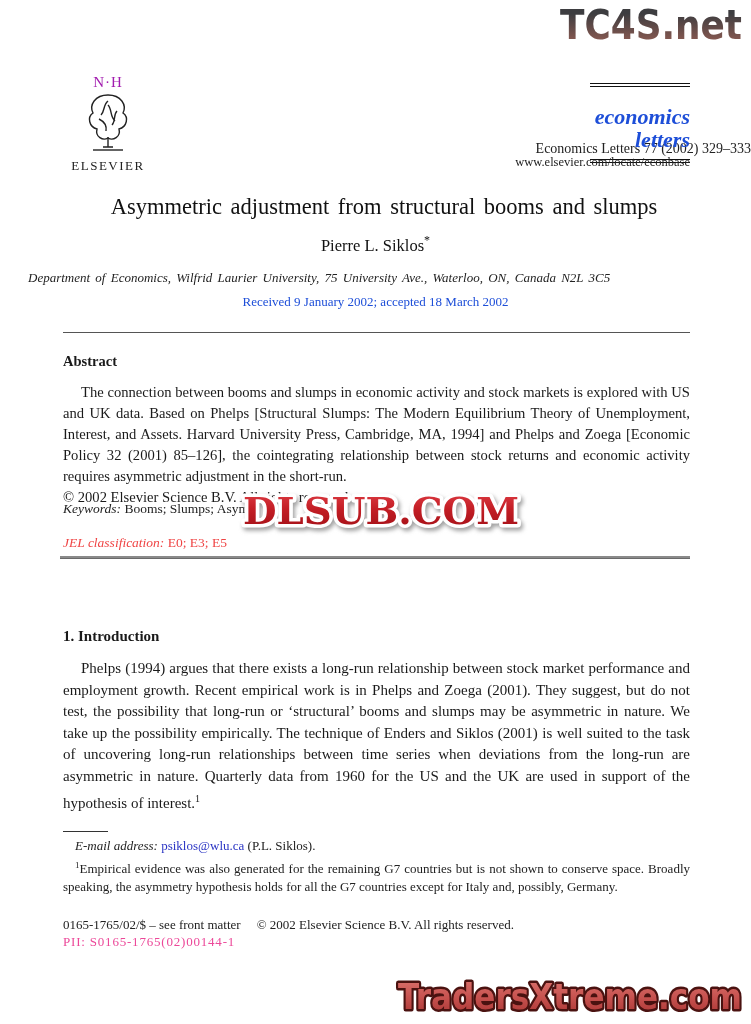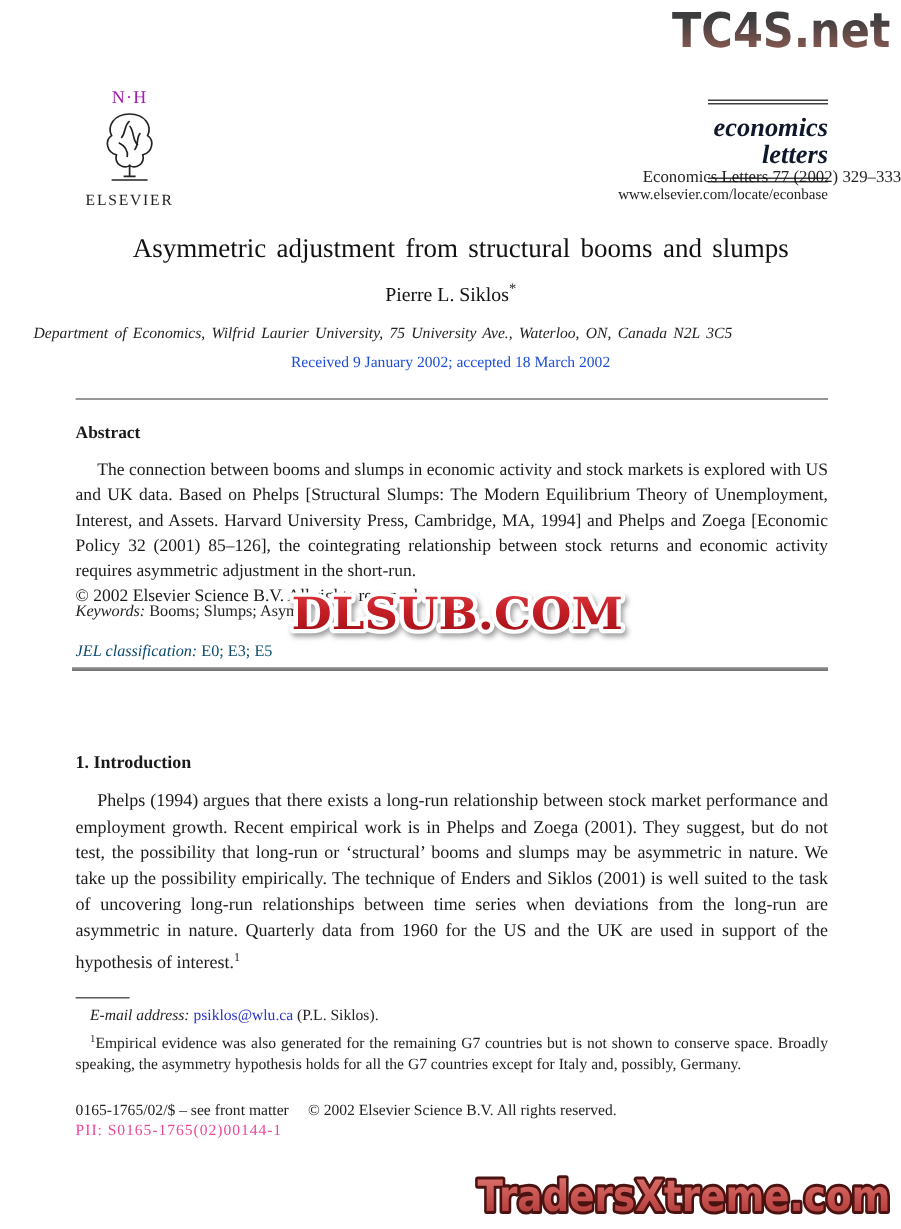--- a/index.html
+++ b/index.html
@@ -8,37 +8,37 @@
     font-family:"Liberation Serif","DejaVu Serif",serif;color:#1a1a1a;
   }
   .abs{position:absolute;}
   
   .citation{left:0;right:0;top:141px;text-align:right;font-size:14px;color:#222;}
   .elsevier{left:60px;top:74px;width:96px;text-align:center;}
   .elsevier .nh{font-size:15px;letter-spacing:1px;color:#a21caf;}
   .elsevier .name{font-size:13px;letter-spacing:1.5px;color:#222;margin-top:1px;}
   .jbox{right:61px;top:83px;width:120px;text-align:right;}
   .dblrule{height:2px;border-top:1.5px solid #111;border-bottom:1.5px solid #111;width:100px;margin-left:20px;}
-  .jname{font-style:italic;font-weight:bold;font-size:22px;line-height:23px;color:#0f172a;margin:7px 0 8px 0;}
+  .jname{font-style:italic;font-weight:bold;font-size:22px;line-height:23px;color:#1d4ed8;margin:18px 0 8px 0;}
   .jurl{right:61px;top:155px;font-size:12.5px;color:#222;}
   
   .title{left:17px;right:0;top:194px;text-align:center;font-size:22.5px;color:#111;word-spacing:3px;}
   .author{left:0;right:0;top:233px;text-align:center;font-size:16.5px;color:#111;}
   .author sup{font-size:12px;}
   .affil{left:0;right:0;top:270px;text-align:left;font-style:italic;font-size:13px;color:#222;word-spacing:2px;margin-left:28px;}
   .received{left:0;right:0;top:294px;text-align:center;font-size:13px;color:#1d4ed8;}
   .rule1{left:63px;width:627px;top:332px;border-top:1.3px solid #555;}
   
   .abshead{left:63px;top:353px;font-weight:bold;font-size:14.5px;}
   .abstext{left:63px;top:382px;width:627px;font-size:14.6px;line-height:21px;}
   .abstext p{margin:0;text-align:justify;text-indent:18px;}
   .abstext p.copy{text-indent:0;text-align:left;}
   .kwline{left:63px;top:501px;font-size:13.5px;color:#222;}
   .kwline .lab, .jelline .lab{font-style:italic;}
-  .jelline{left:63px;top:535px;font-size:13.5px;color:#0c4a6e;}
+  .jelline{left:63px;top:535px;font-size:13.5px;color:#ef4444;}
   .rule2{left:60px;width:630px;top:556px;height:2px;background:#8a8a8a;border-bottom:1px solid #6a6a6a;}
   
   .introhead{left:63px;top:628px;font-weight:bold;font-size:15px;}
   .introtext{left:63px;top:658px;width:627px;font-size:15px;line-height:21.6px;text-align:justify;text-indent:18px;margin:0;}
   .introtext sup{font-size:10px;}
   
   .fnrule{left:63px;top:831px;width:45px;border-top:1.2px solid #333;}
   .fnblock{left:63px;top:837px;width:627px;font-size:13px;line-height:18.5px;color:#222;}
   .fnblock p{margin:0;text-indent:12px;}
   .fnblock p.just{text-align:justify;}

